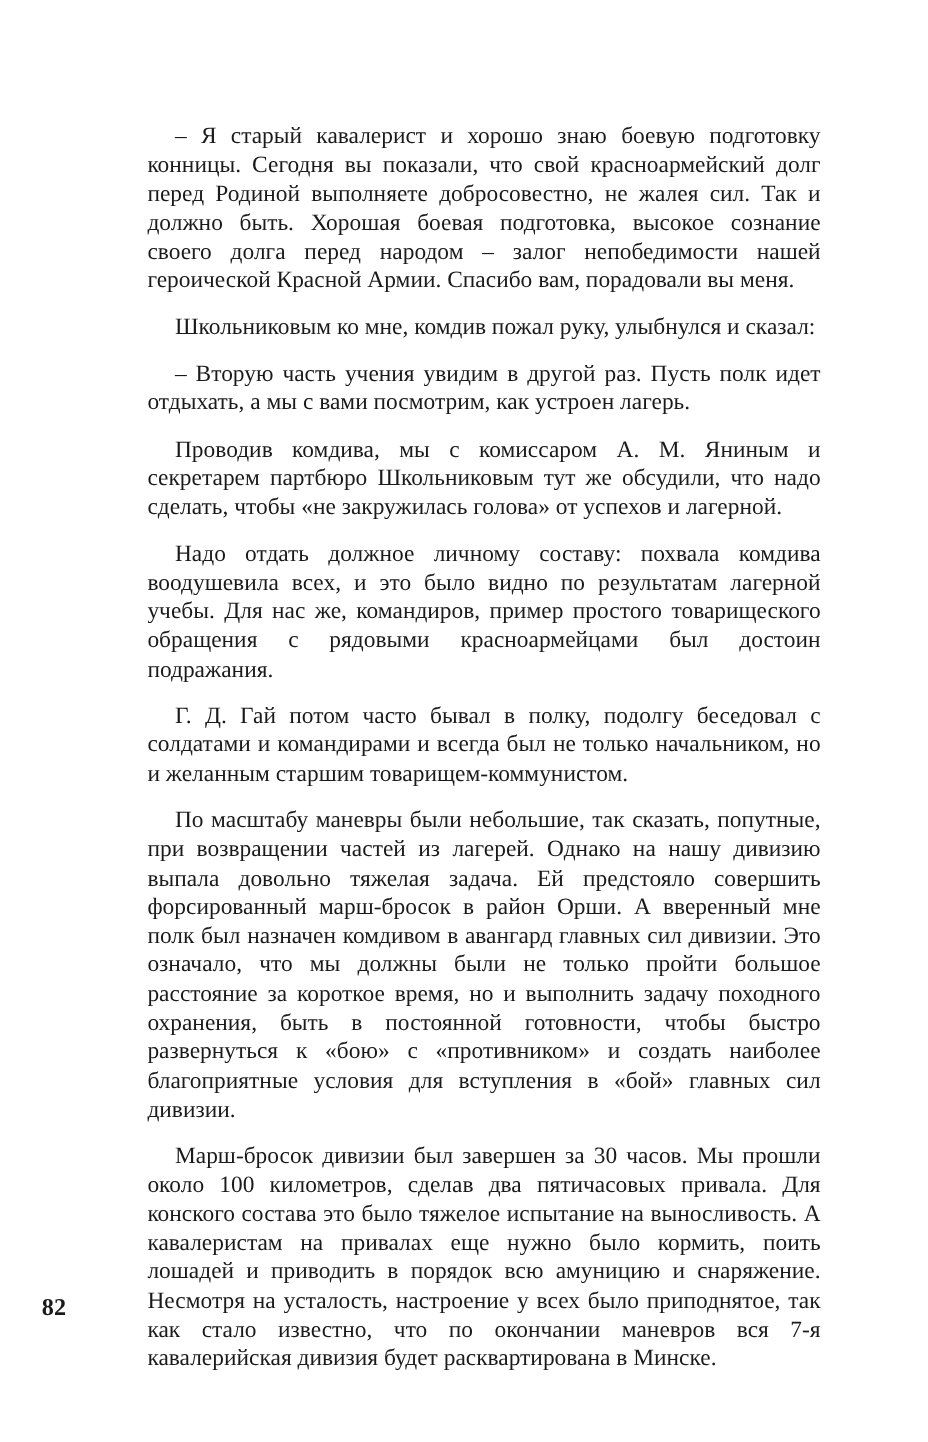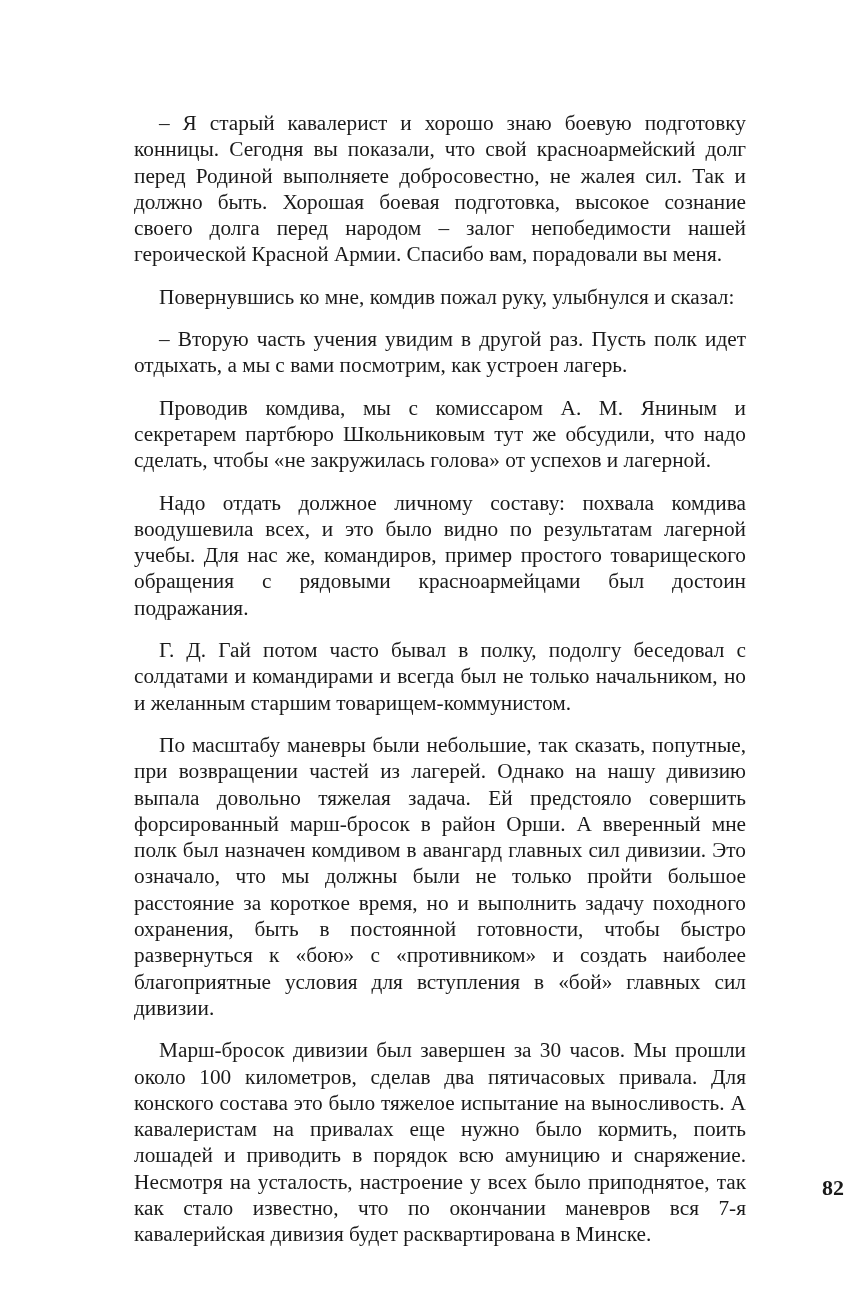--- a/index.html
+++ b/index.html
@@ -17,34 +17,34 @@
   .page p {
     margin: 16px;
     text-indent: 25px;
     text-align: justify;
     hyphens: manual;
   }
   .page-number {
     position: absolute;
     left: 0; right: 0;
     top: 1175px;
-    text-align: right;
+    text-align: left;
     padding-left: 38px;
     font-family: "Liberation Serif", "DejaVu Serif", serif;
     font-weight: bold;
     font-size: 22px;
     color: #1a1a1a;
   }
 </style>
 </head>
 <body>
 
 <div class="page">
   <p>– Я старый кавалерист и хорошо знаю боевую подготовку конни­цы. Сегодня вы показали, что свой красноармейский долг перед Ро­диной выполняете добросовестно, не жалея сил. Так и должно быть. Хорошая боевая подготовка, высокое сознание своего долга перед на­родом – залог непобедимости нашей героической Красной Армии. Спасибо вам, порадовали вы меня.</p>
-  <p>Повернувшись ко мне, комдив пожал руку, улыбнулся и сказал:</p>
+  <p>Школьниковым ко мне, комдив пожал руку, улыбнулся и сказал:</p>
   <p>– Вторую часть учения увидим в другой раз. Пусть полк идет от­дыхать, а мы с вами посмотрим, как устроен лагерь.</p>
   <p>Проводив комдива, мы с комиссаром А. М. Яниным и секретарем партбюро Школьниковым тут же обсудили, что надо сделать, чтобы «не закружилась голова» от успехов и лагерной.</p>
   <p>Надо отдать должное личному составу: похвала комдива воодуше­вила всех, и это было видно по результатам лагерной учебы. Для нас же, командиров, пример простого товарищеского обращения с рядо­выми красноармейцами был достоин подражания.</p>
   <p>Г. Д. Гай потом часто бывал в полку, подолгу беседовал с солдатами и командирами и всегда был не только начальником, но и желанным старшим товарищем-коммунистом.</p>
   <p>По масштабу маневры были небольшие, так сказать, попутные, при возвращении частей из лагерей. Однако на нашу дивизию выпала довольно тяжелая задача. Ей предстояло совершить форсированный марш-бросок в район Орши. А вверенный мне полк был назначен комдивом в авангард главных сил дивизии. Это означало, что мы должны были не только пройти большое расстояние за короткое вре­мя, но и выполнить задачу походного охранения, быть в постоянной готовности, чтобы быстро развернуться к «бою» с «противником» и создать наиболее благоприятные условия для вступления в «бой» главных сил дивизии.</p>
   <p>Марш-бросок дивизии был завершен за 30 часов. Мы прошли око­ло 100 километров, сделав два пятичасовых привала. Для конского состава это было тяжелое испытание на выносливость. А кавалери­стам на привалах еще нужно было кормить, поить лошадей и приво­дить в порядок всю амуницию и снаряжение. Несмотря на усталость, настроение у всех было приподнятое, так как стало известно, что по окончании маневров вся 7-я кавалерийская дивизия будет расквар­тирована в Минске.</p>
 </div>
 
 <div class="page-number">82</div>
 

